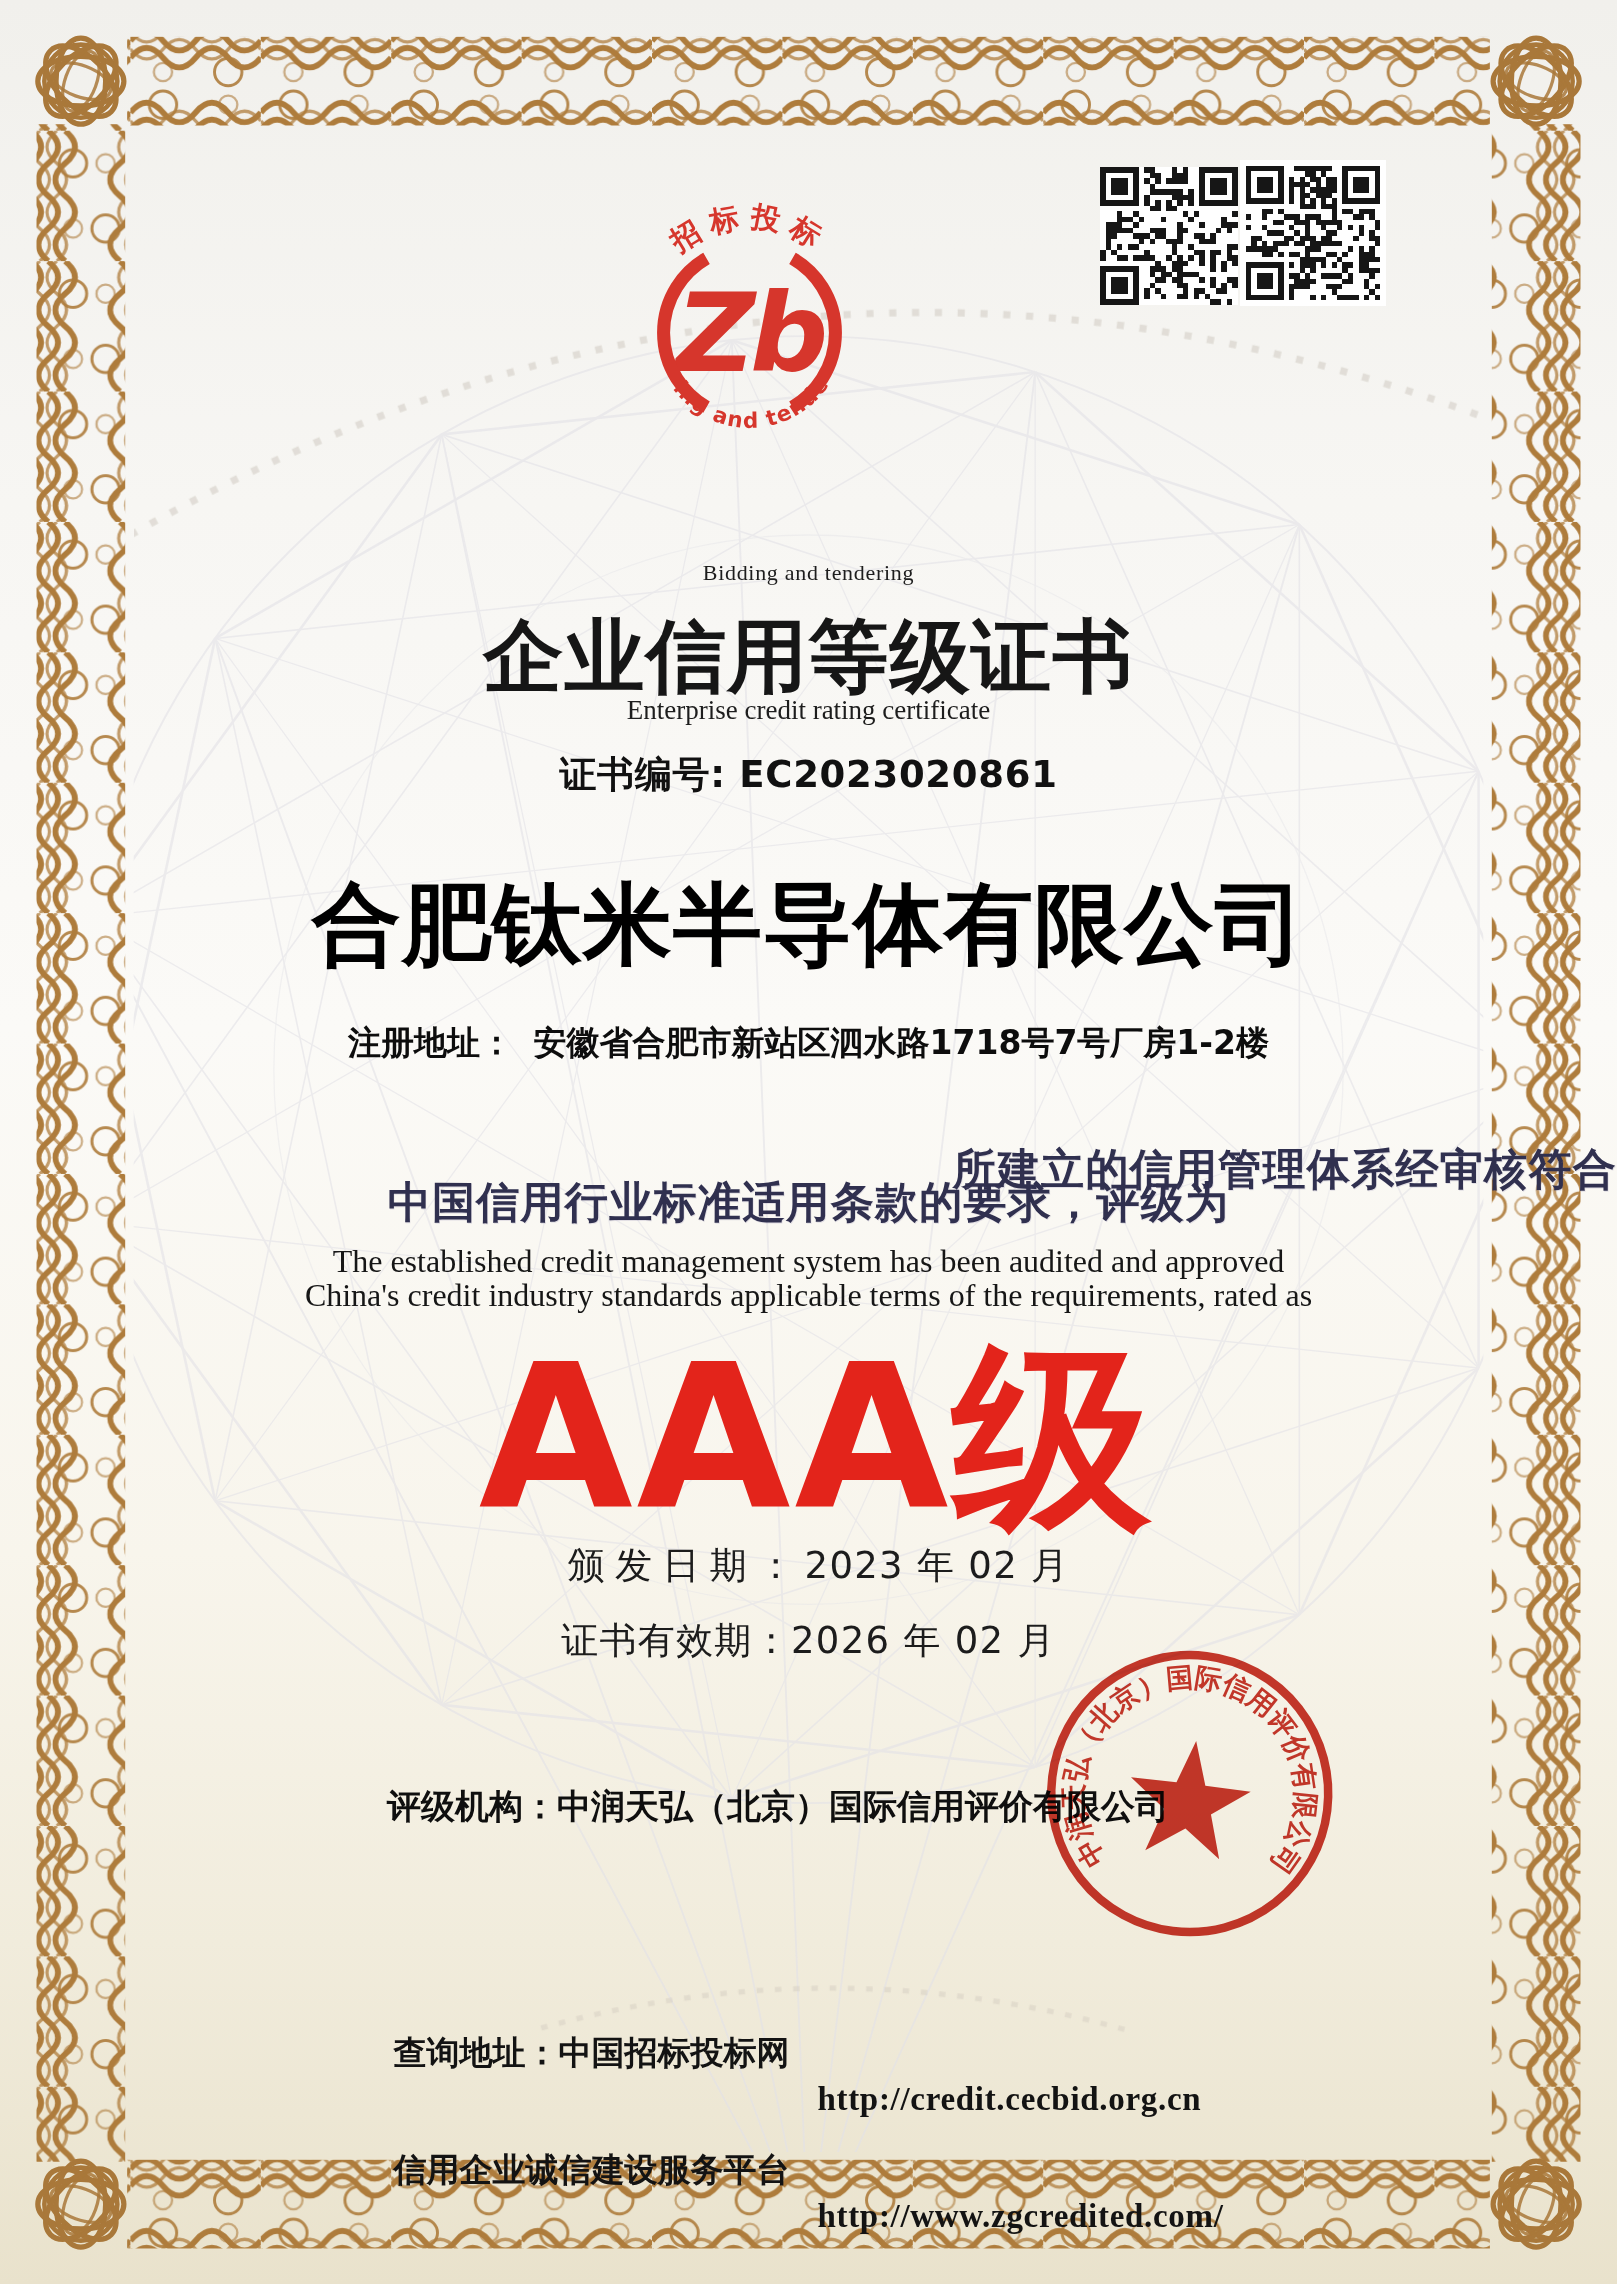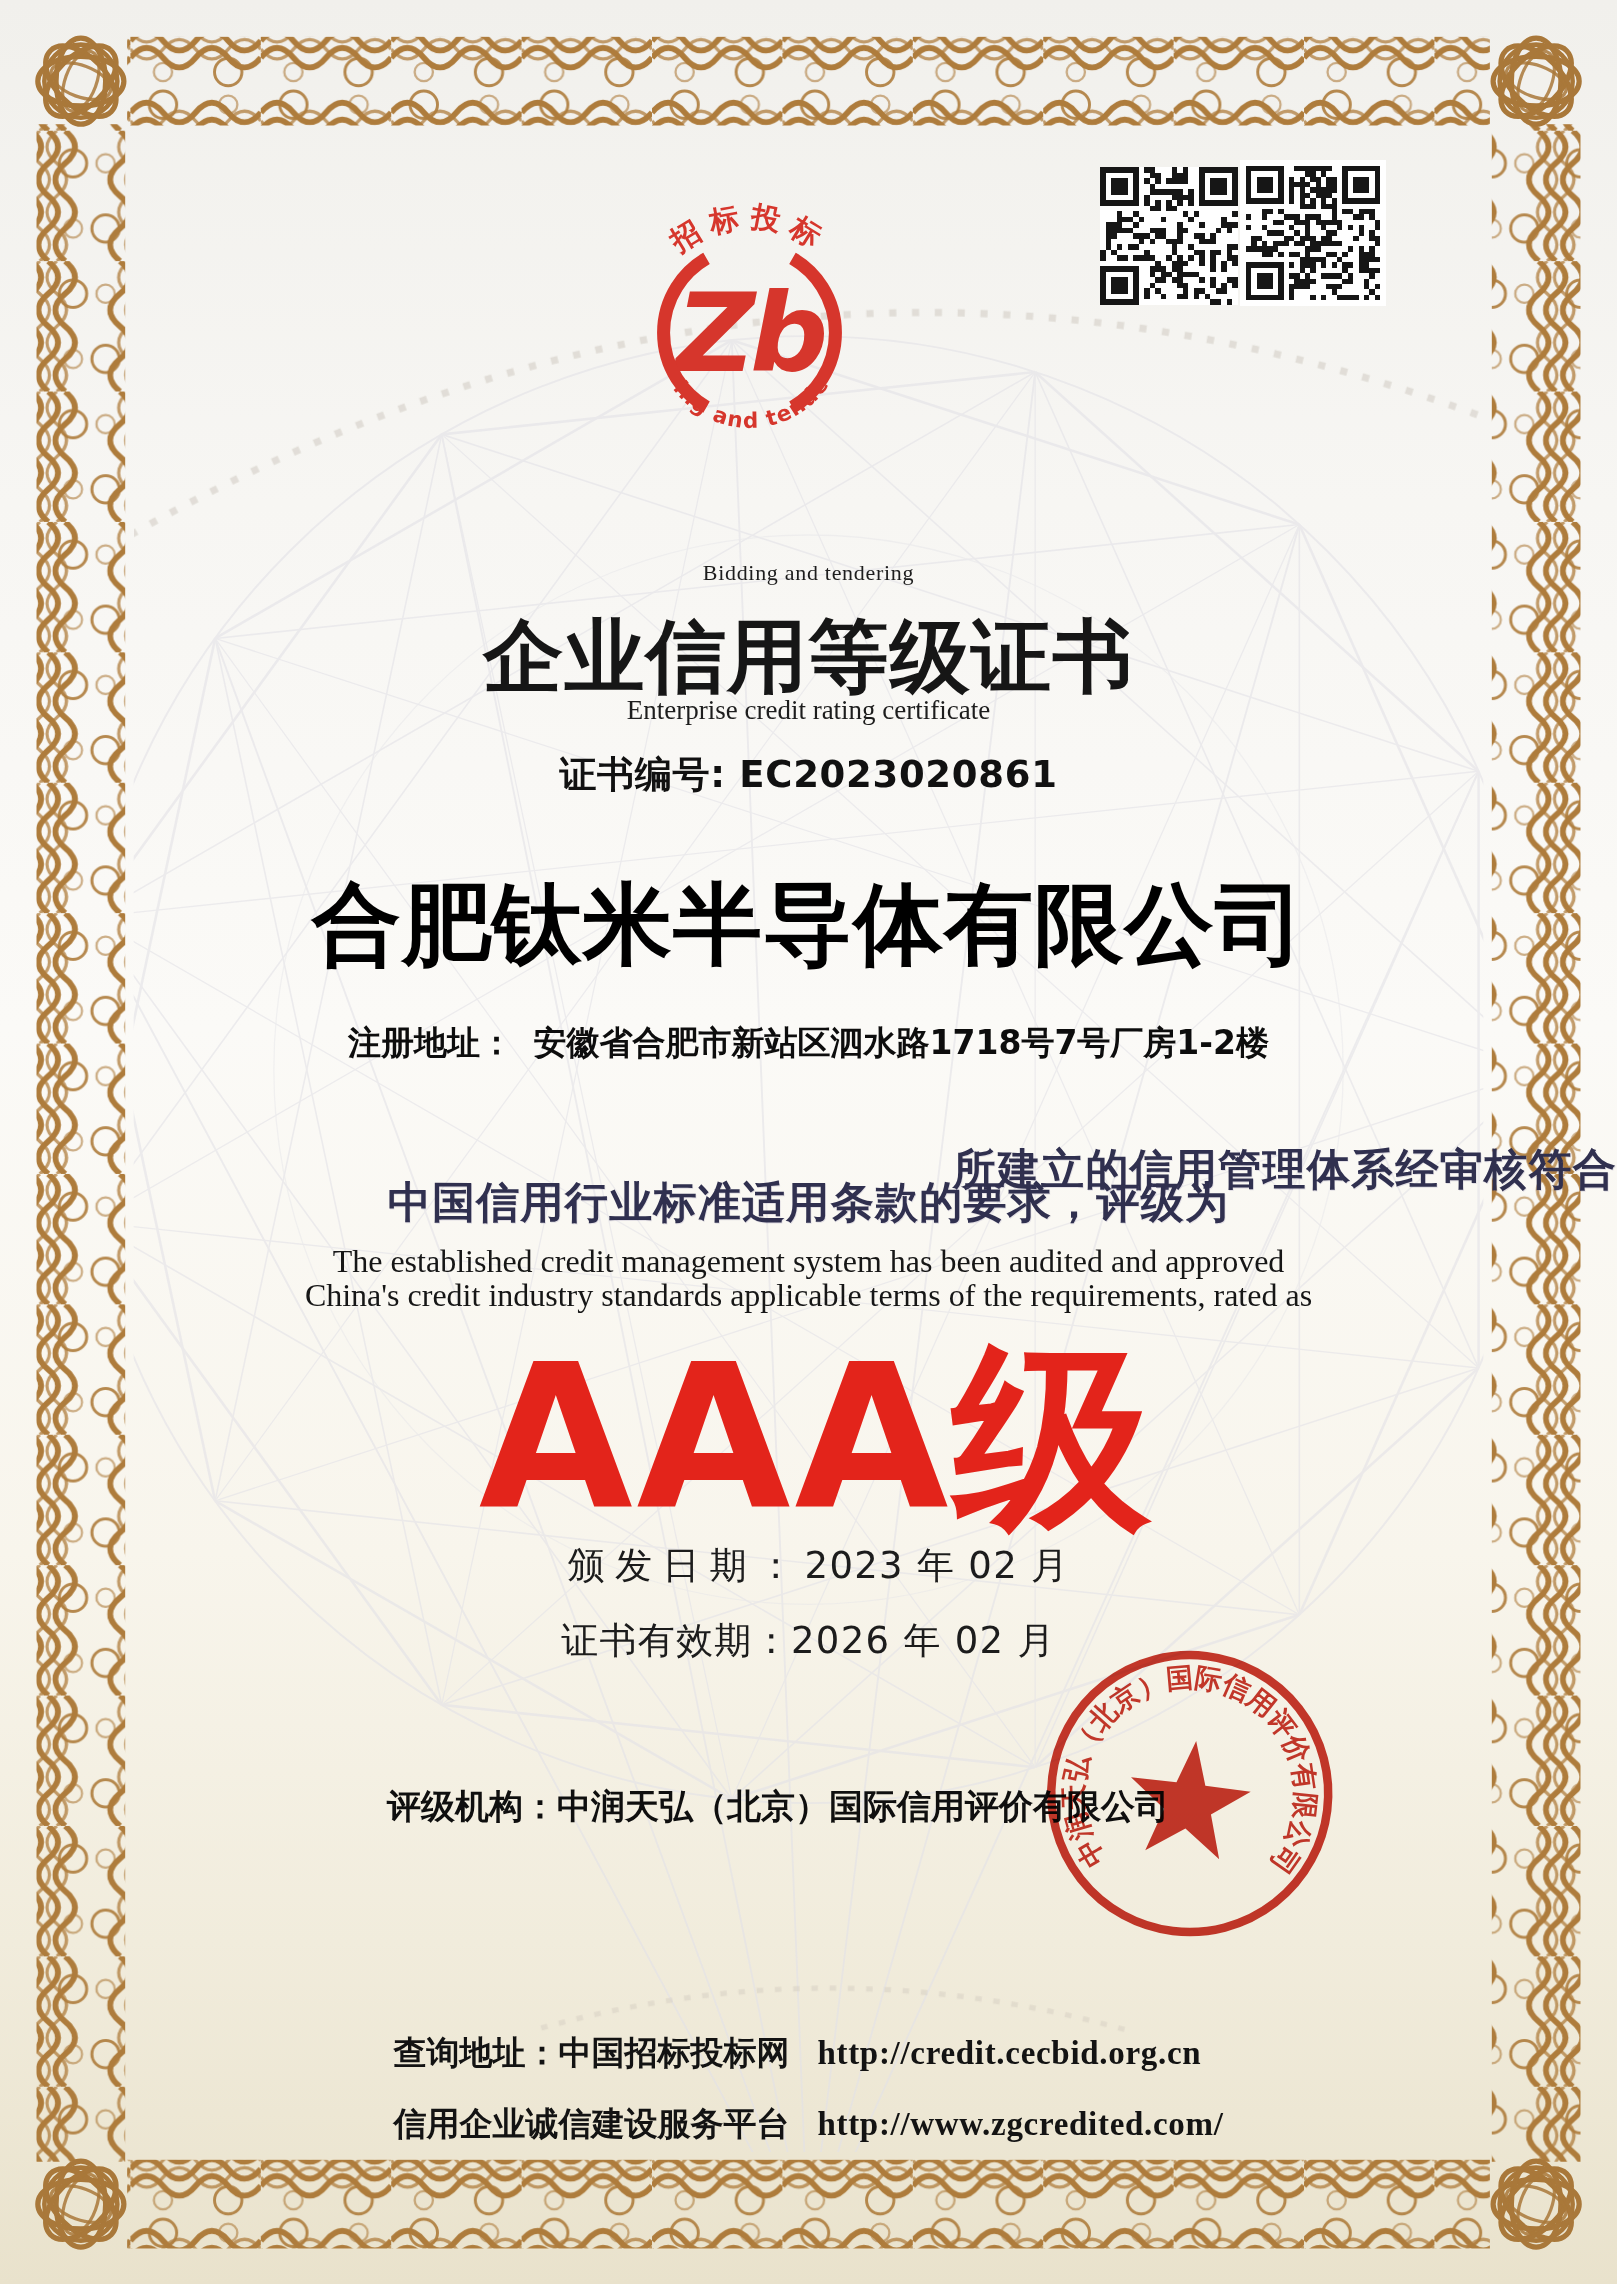--- a/index.html
+++ b/index.html
@@ -41,21 +41,21 @@
   .dateline1,.dateline2{font-size:37px;color:#1c1c1c;}
   .dlab1{letter-spacing:10.4px;}
   .dlab2{letter-spacing:1.3px;}
   .dval{letter-spacing:1.3px;}
   .agency{top:1784px;left:387px;font-size:34px;font-weight:700;color:#0f0f0f;}
   .stamp{left:1036px;top:1642px;width:307px;height:307px;mix-blend-mode:multiply;opacity:.93;}
   .footer{top:2032px;left:50%;transform:translateX(-50%);display:inline-grid;
     grid-template-columns:auto auto;column-gap:47px;row-gap:5.2px;line-height:43px;
     font-size:33px;font-weight:700;color:#131313;white-space:nowrap;gap:28px;}
   .footer .lab{text-align:left;}
-  .footer .url{text-align:left;letter-spacing:0.7px;}
+  .footer .url{text-align:left;letter-spacing:0.7px;margin-top:46px;}
 </style>
 </head>
 <body>
 
 <div class="page">
 
   <svg id="wireframe" class="abs" width="1617" height="2284" viewBox="0 0 2480 3502">
     <defs>
       <clipPath id="wfclip">
           <rect x="205" y="205" width="2070" height="3095"></rect>

